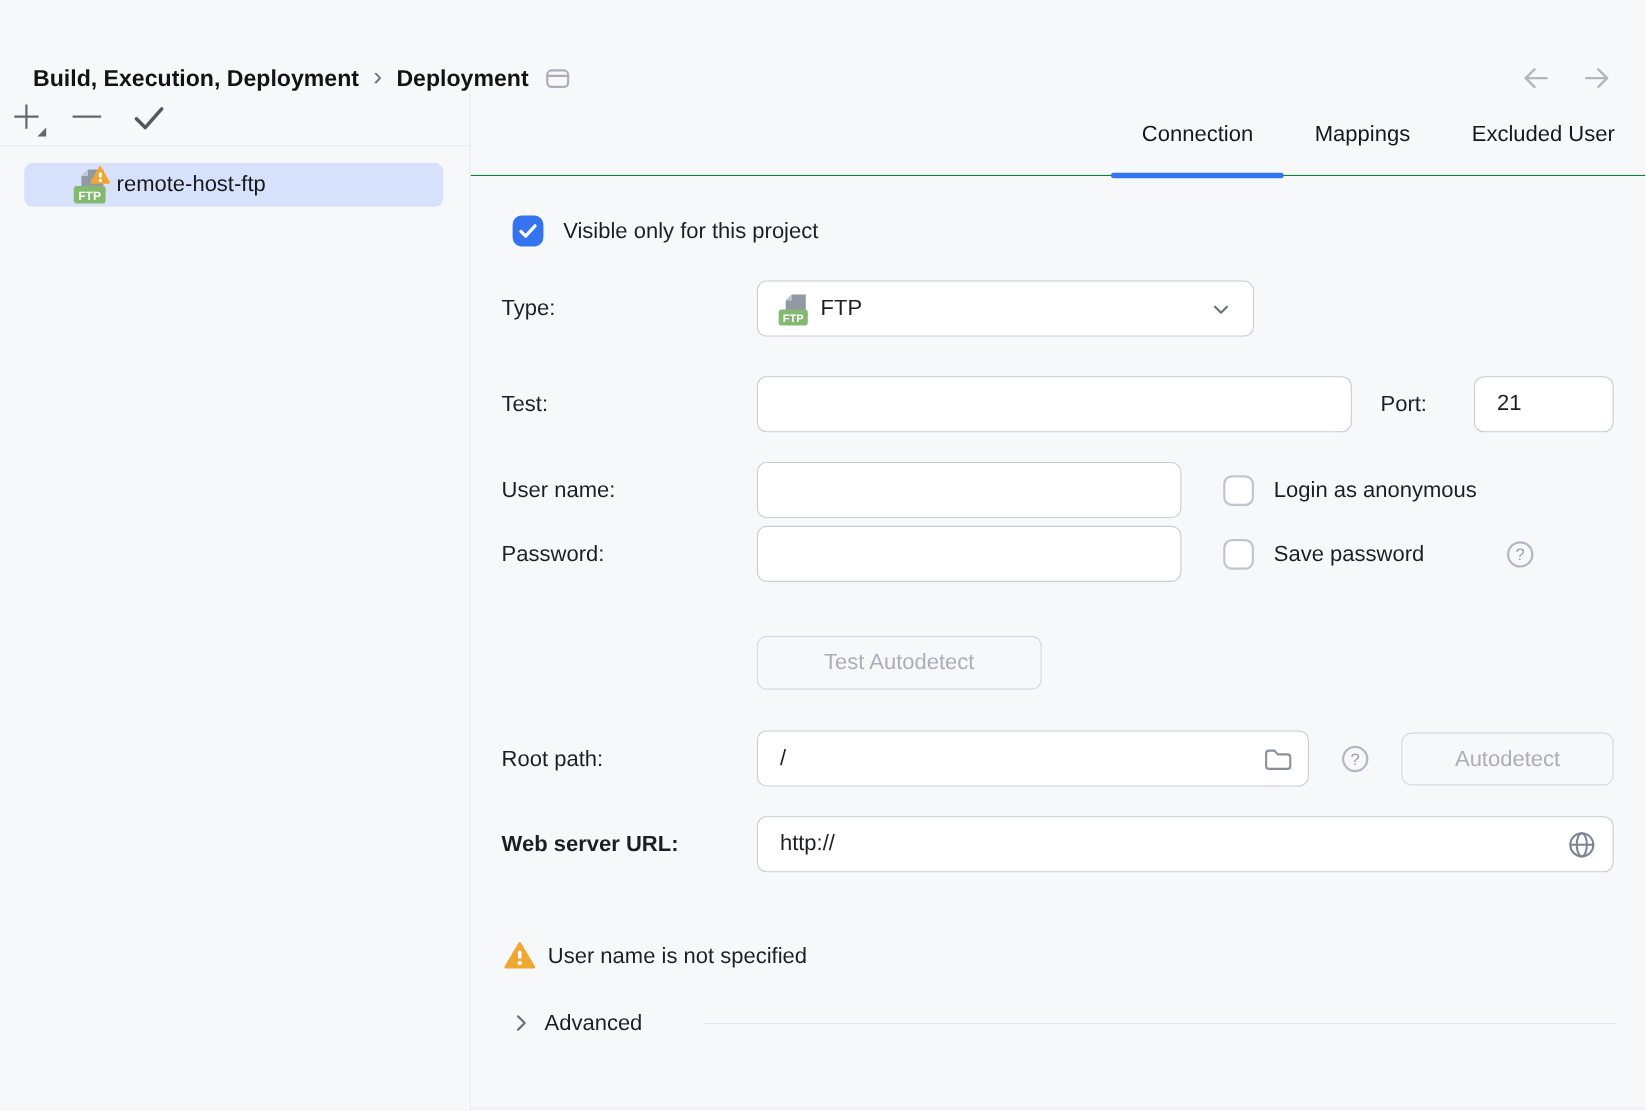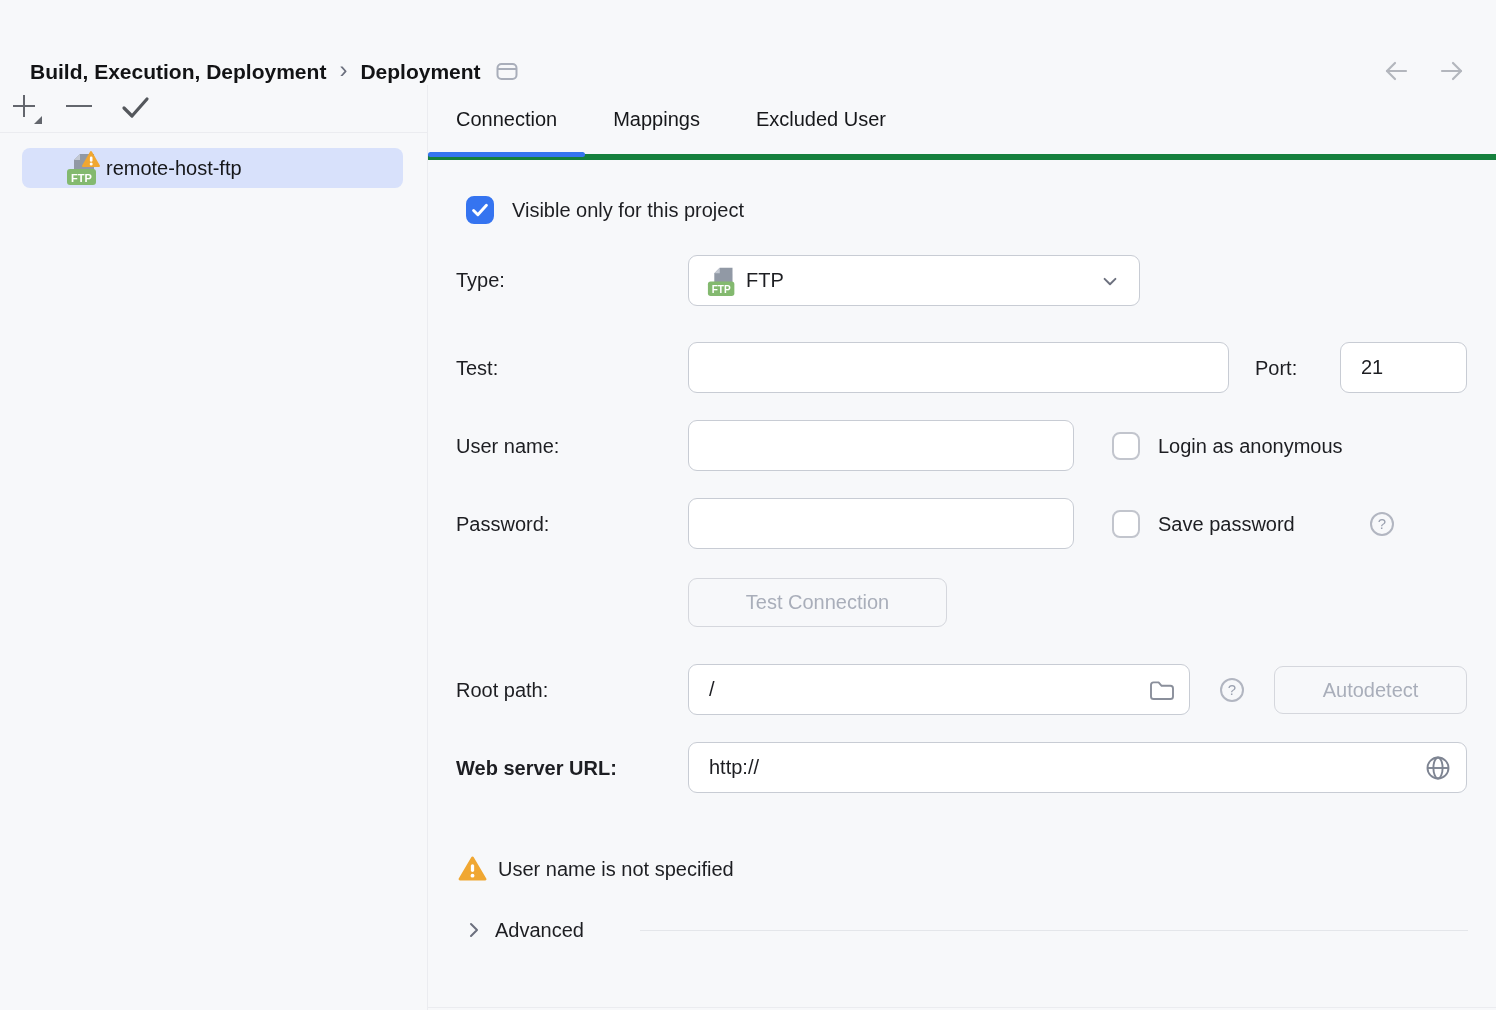--- a/index.html
+++ b/index.html
@@ -26,21 +26,21 @@
   .list { padding:15px 24px 0 22px; }
   .list-item { height:40px; border-radius:8px; display:flex; align-items:center; font-size:20px; color:#16171a; }
   .list-item.selected { background:#d8e1fb; }
   .list-item .item-icon { margin-left:44px; display:flex; }
   .list-item .item-label { margin-left:6px; }
 
   .main { flex:1; position:relative; }
   .bottom-line { position:absolute; left:0; right:0; bottom:2px; border-top:1px solid #ebecf0; }
 
   
-  .tabbar { height:75px; display:flex; border-bottom:6px solid #15803d; }
+  .tabbar { height:75px; display:flex; border-bottom:1px solid #15803d;justify-content:flex-end; }
   .tab { position:relative; padding:0 28px; display:flex; align-items:center; font-size:20px; color:#16171a; cursor:default; }
   .tab.active::after { content:""; position:absolute; left:0; right:0; bottom:-3px; height:5px; background:#3574f0; border-radius:3px; }
 
   
   .form { position:absolute; left:0; right:0; top:75px; bottom:0; }
   .row { position:absolute; left:0; right:0; }
   .lbl { position:absolute; left:28px; font-size:20px; color:#1d1e22; }
 
   .cb-row { top:36px; height:28px; }
   .checkbox { width:28px; height:28px; border-radius:8px; background:#fff; border:2px solid #c2c5cd; display:flex; align-items:center; justify-content:center; }
@@ -64,21 +64,21 @@
   .host-row .port-lbl { left:827px; line-height:52px; }
   .host-row .port-wrap { left:912px; width:127px; }
 
   .user-row { top:260px; height:52px; } .user-row .lbl { line-height:52px; }
   .user-row .user-wrap { left:260px; width:386px; }
   .side-check { position:absolute; top:12px; display:flex; }
   .side-check-label { position:absolute; font-size:20px; line-height:52px; }
   .user-row .side-check { left:684px; }
   .user-row .side-check-label { left:730px; }
 
-  .pass-row { top:338px; height:52px; } .pass-row .lbl { line-height:52px; }
+  .pass-row { top:318px; height:52px; } .pass-row .lbl { line-height:52px; }
   .pass-row .pass-wrap { left:260px; width:386px; }
   .pass-row .side-check { left:684px; }
   .pass-row .side-check-label { left:730px; }
   .pass-row .help { position:absolute; left:941px; top:13px; }
 
   .test-row { top:418px; height:49px; }
   .btn { background:transparent; border:1px solid #d5d7dd; border-radius:9px; font-family:"Liberation Sans",sans-serif; font-size:20px; color:#a9aeba; display:flex; align-items:center; justify-content:center; }
   .test-row .btn { position:absolute; left:260px; width:259px; height:49px; }
 
   .root-row { top:504px; height:52px; } .root-row .lbl { line-height:52px; }
@@ -246,21 +246,21 @@
           <span class="side-check-label">Save password</span>
           <span class="help">
             <svg width="26" height="26" viewBox="0 0 26 26">
               <circle cx="13" cy="13" r="11" fill="none" stroke="#b2b6c1" stroke-width="2"></circle>
               <text x="13" y="18" font-size="15" fill="#9aa0af" text-anchor="middle" font-family="Liberation Sans, sans-serif">?</text>
             </svg>
           </span>
         </div>
 
         <div class="row test-row">
-          <button class="btn" disabled="">Test Connection</button>
+          <button class="btn" disabled="">Test Autodetect</button>
         </div>
 
         <div class="row root-row">
           <span class="lbl">Root path:</span>
           <div class="field-wrap root-wrap">
             <input class="txt" type="text" value="/" style="">
             <span class="field-icon">
               <svg width="28" height="28" viewBox="0 0 28 28" fill="none" stroke="#8a8f9b" stroke-width="1.9" stroke-linecap="round" stroke-linejoin="round">
                 <path d="M4 9 q0-2.6 2.6-2.6 h5 l3 3.4 h8.8 q2.6 0 2.6 2.6 v8 q0 2.6 -2.6 2.6 h-16.8 q-2.6 0 -2.6 -2.6 Z"></path>
               </svg>

